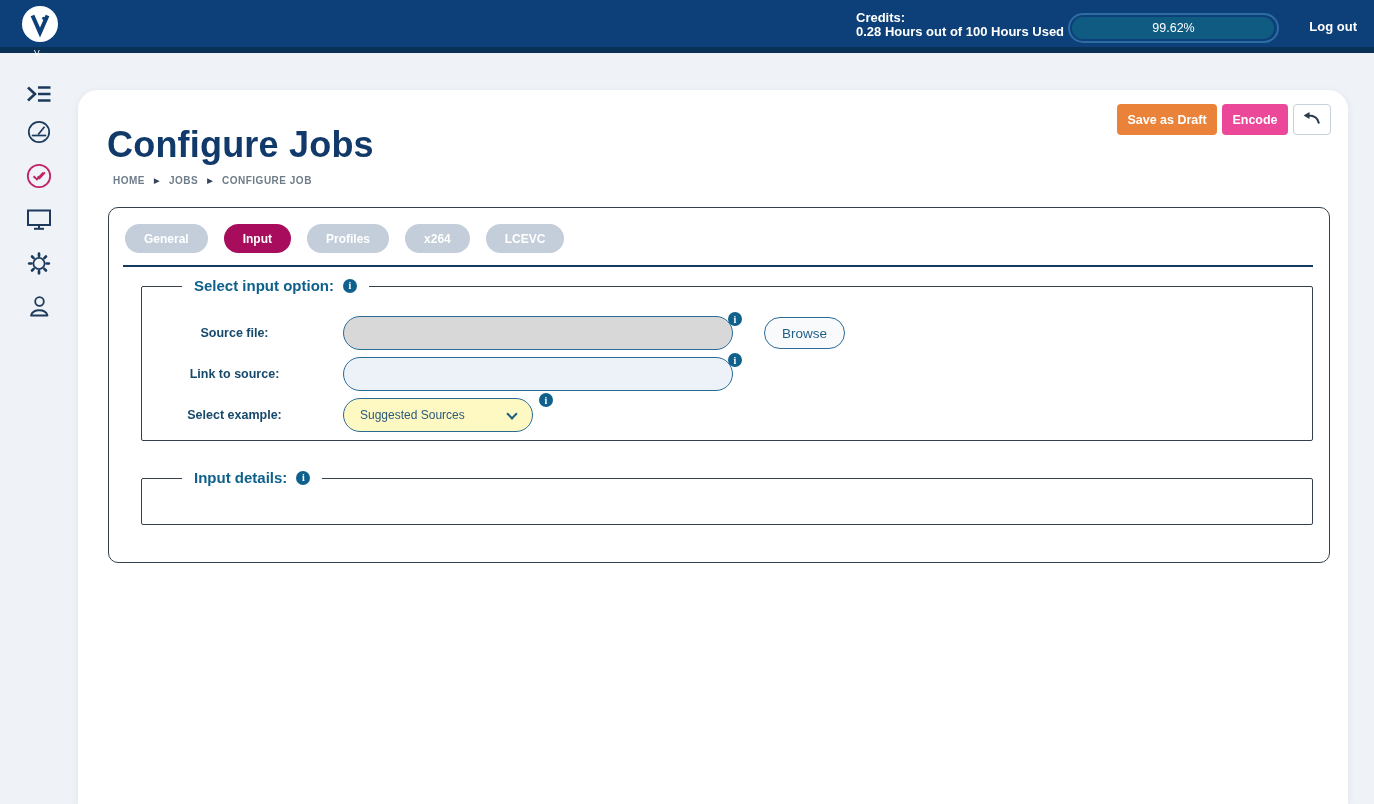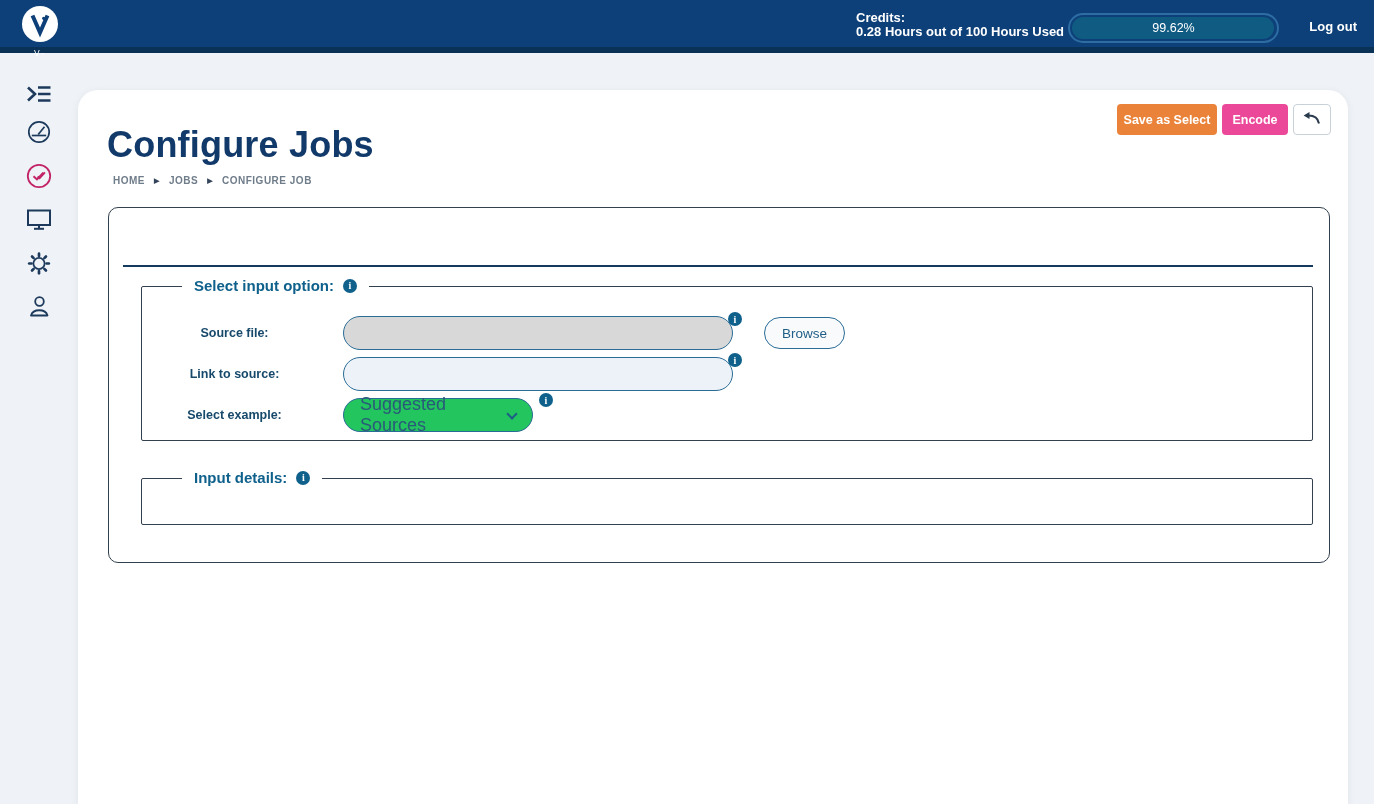--- a/index.html
+++ b/index.html
@@ -79,22 +79,22 @@
           display:inline-flex; align-items:center; justify-content:center; cursor:pointer;
           flex:0 0 auto; }
   .info-corner { position:absolute; right:-9px; top:-4px; }
   .info-after-select { position:absolute; left:196px; top:-5px; }
 
   .btn-browse { margin-left:31px; height:32px; padding:0 17px; border:1px solid #2A6C96;
                 border-radius:16px; background:#F8FAFC; color:#1F5E86; font-size:13.5px;
                 font-family:inherit; cursor:pointer; }
 
   .select { position:relative; width:190px; height:34px; border:1.5px solid #2A6C96;
-            border-radius:17px; background:#22c55e; display:flex; align-items:center;
-            padding:0 16px; font-size:18px; color:#2A5A7A; cursor:pointer; }
+            border-radius:17px; background:#fef9c3; display:flex; align-items:center;
+            padding:0 16px; font-size:12px; color:#2A5A7A; cursor:pointer; }
   .chev { position:absolute; right:16px; top:11px; width:8px; height:8px;
           border-right:2px solid #1F5E86; border-bottom:2px solid #1F5E86;
           transform:rotate(45deg); }
 </style>
 </head>
 <body>
 
 <div class="header">
   <div class="logo">
     <span>
@@ -178,33 +178,40 @@
   <div class="page-title">Configure Jobs</div>
 
   <div class="breadcrumb">
     <span class="crumb">HOME</span>
     <span class="crumb-sep">▶</span>
     <span class="crumb">JOBS</span>
     <span class="crumb-sep">▶</span>
     <span>CONFIGURE JOB</span>
   </div>
 
-  <button class="btn btn-save">Save as Select</button>
+  <button class="btn btn-save">Save as Draft</button>
   <button class="btn btn-encode">Encode</button>
   <button class="btn-undo">
     <span>
       <svg width="20" height="15" viewBox="0 0 20 15">
         <path d="M6.5 4.6 C12.5 4.6 16 6.8 17 12.5" fill="none" stroke="#2B3B4E" stroke-width="2"></path>
         <polygon points="7.5,1.1 1.6,4.6 7.5,8.1" fill="#2B3B4E"></polygon>
       </svg>
     </span>
   </button>
 
   <div class="panel">
 
+    <div class="tabs">
+      <div class="tab">General</div>
+      <div class="tab active">Input</div>
+      <div class="tab">Profiles</div>
+      <div class="tab">x264</div>
+      <div class="tab">LCEVC</div>
+    </div>
     <div class="tab-rule"></div>
 
     <div class="group" id="fs-input">
       <div class="group-legend">
         <span>Select input option:</span>
         <span class="info">i</span>
       </div>
 
       <div class="f-row" id="row-source">
         <div class="row-label">Source file:</div>

